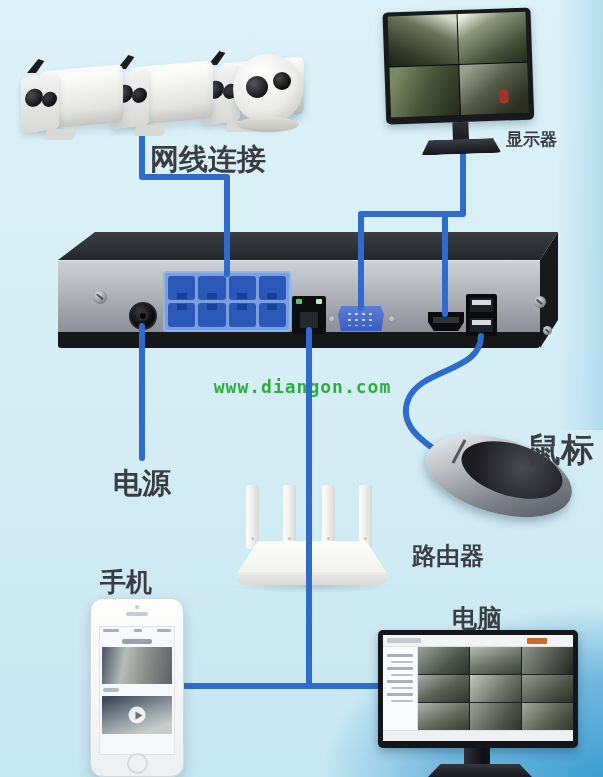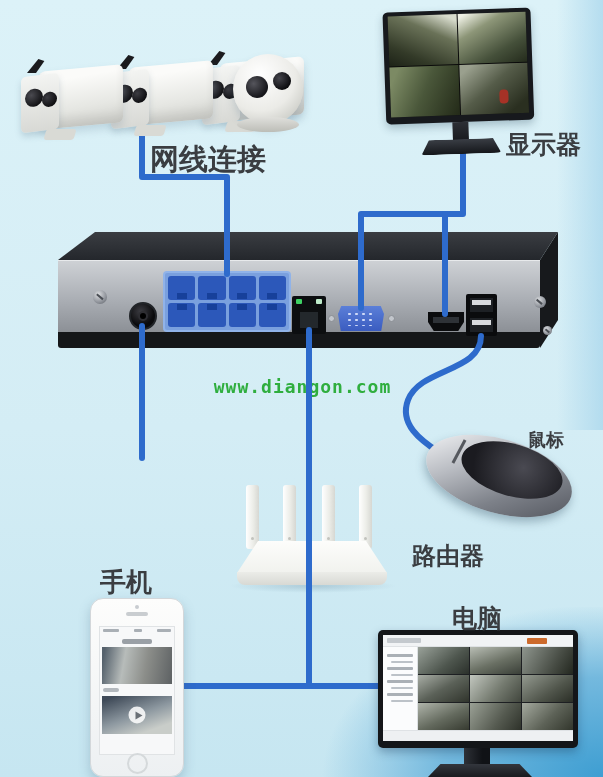--- a/index.html
+++ b/index.html
@@ -10,26 +10,26 @@
 
   
   .bg-corner{right:0;bottom:0;width:300px;height:170px;z-index:0;
     background:radial-gradient(ellipse 120% 130% at 100% 100%,#3e9ed2 0%,#74b9de 45%,rgba(212,237,245,0) 78%);}
   .bg-band{right:0;top:0;width:46px;height:430px;z-index:0;
     background:linear-gradient(90deg,rgba(190,225,240,0),rgba(168,214,236,.75));}
 
   
   .lbl{position:absolute;font-weight:600;color:#3a3d41;z-index:20;white-space:nowrap;}
   .lbl-netcable{left:150px;top:140px;font-size:29px;}
-  .lbl-display{left:506px;top:128px;font-size:25px;}
+  .lbl-display{left:506px;top:128px;font-size:17px;}
   .lbl-nvr{left:168px;top:342px;width:270px;text-align:center;font-size:23px;font-weight:700;z-index:4;color:#36393d;}
   .lbl-watermark{left:180px;top:376px;width:245px;text-align:center;font-size:18px;z-index:4;
     font-family:"DejaVu Sans Mono",monospace;color:#2fae3e;letter-spacing:1px;font-weight:600;}
   .lbl-power{left:113px;top:464px;font-size:29px;}
-  .lbl-mouse{left:528px;top:428px;font-size:18px;}
+  .lbl-mouse{left:528px;top:428px;font-size:33px;}
   .lbl-router{left:396px;top:540px;font-size:24px;margin-left:16px;}
   .lbl-phone{left:100px;top:565px;font-size:26px;}
   .lbl-pc{left:452px;top:602px;font-size:25px;}
 
   
   .cables{left:0;top:0;z-index:5;pointer-events:none;}
   .cables path{fill:none;stroke:var(--cable,#2e6bcc);stroke-width:6;stroke-linecap:round;stroke-linejoin:round;}
 
   
   .bullet-cam{position:absolute;width:112px;height:84px;}
@@ -358,18 +358,19 @@
       </div>
       <div class="pc-status"></div>
     </div>
     <div class="pc-neck"></div>
     <div class="pc-base"></div>
   </div>
 
   <div class="lbl lbl-netcable">网线连接</div>
   <div class="lbl lbl-display">显示器</div>
   <div class="lbl lbl-watermark">www.diangon.com</div>
+  <div class="lbl lbl-power">电源</div>
   <div class="lbl lbl-mouse">鼠标</div>
   <div class="lbl lbl-router">路由器</div>
   <div class="lbl lbl-phone">手机</div>
   <div class="lbl lbl-pc">电脑</div>
 
 </div>
 
 </body></html>

